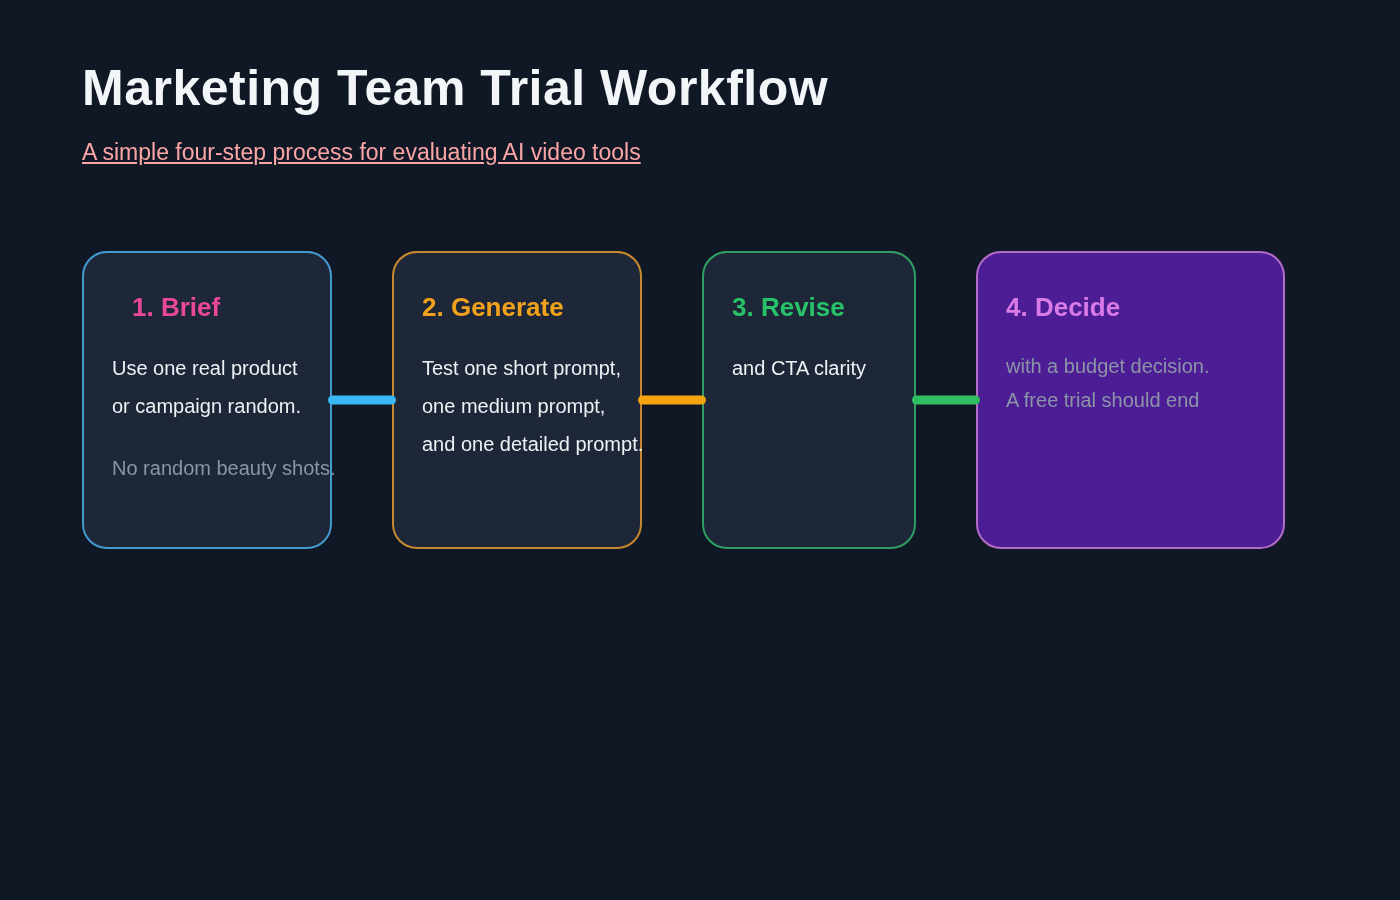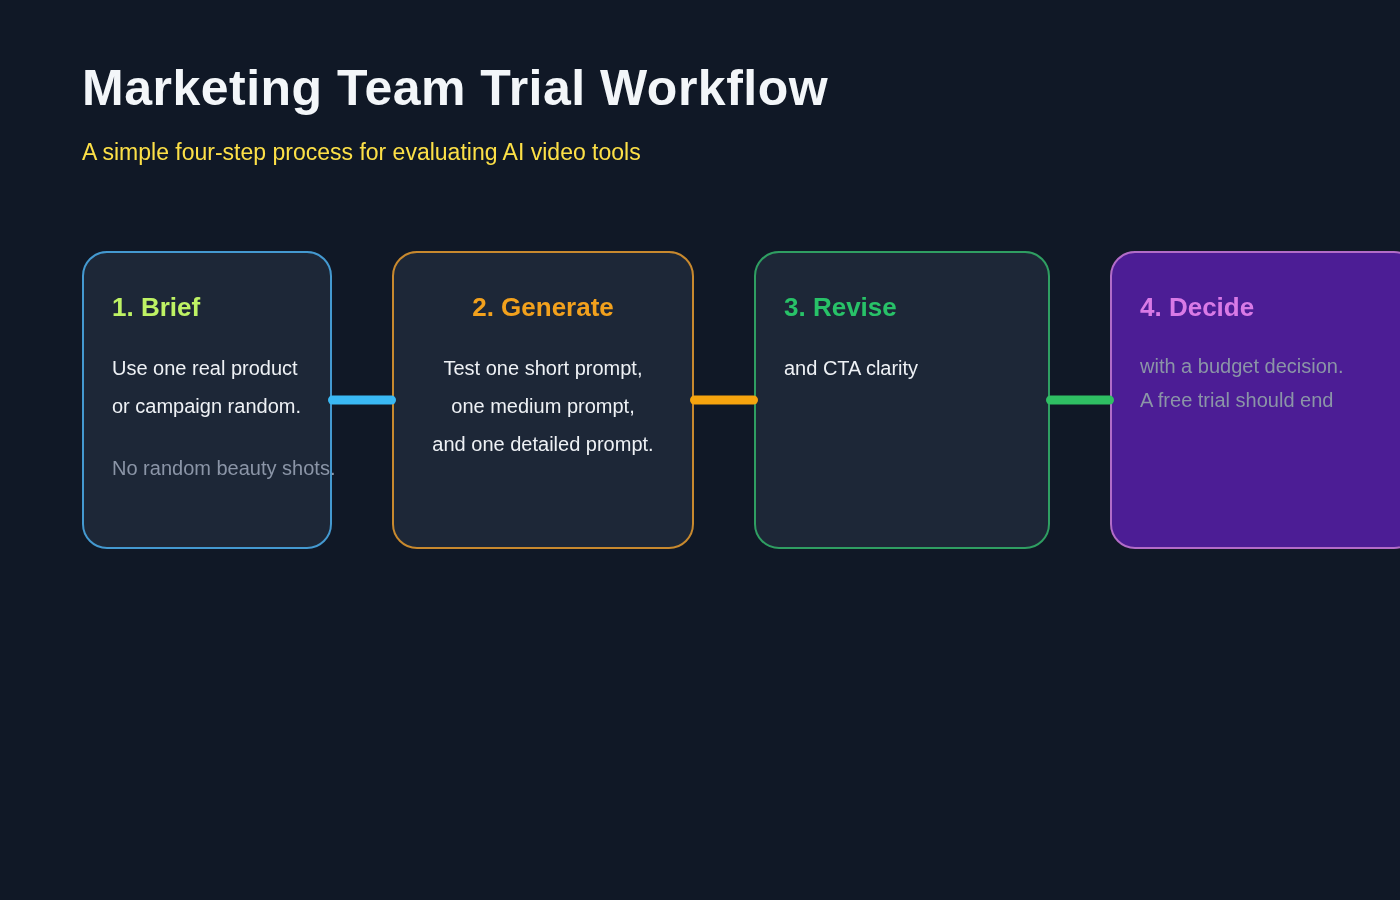--- a/index.html
+++ b/index.html
@@ -89,54 +89,54 @@
     background: #3ab9f4;
   }
 </style>
 </head>
 <body style="background: rgb(16, 24, 38);">
 
 <div class="page">
 
   <h1 class="page-title" style="color: rgb(243, 246, 249);">Marketing Team Trial Workflow</h1>
 
-  <p class="page-subtitle" style="color: #fde047;">A simple four-step process for evaluating AI video tools</p>
+  <p class="page-subtitle" style="color: #fca5a5; text-decoration: underline;">A simple four-step process for evaluating AI video tools</p>
 
   <div class="workflow-row">
 
     <div class="card" style="width: 250px; border-color: rgb(68, 153, 208); background: rgb(29, 39, 55);">
-      <h2 class="card-title" style="color: #bef264;">1. Brief</h2>
+      <h2 class="card-title" style="color: #ec4899; margin-left: 20px;">1. Brief</h2>
       <div class="card-body">
           <div class="line">Use one real product</div>
           <div class="line">or campaign random.</div>
         </div>
       <div class="card-note">
           <div class="line">No random beauty shots.</div>
         </div>
     </div>
 
     <div class="connector">
       <div class="connector-bar" style="background: rgb(58, 185, 244);"></div>
     </div>
 
-    <div class="card" style="width: 302px; border-color: rgb(200, 137, 46); background: rgb(29, 39, 55); text-align: center;">
+    <div class="card" style="width: 250px; border-color: rgb(200, 137, 46); background: rgb(29, 39, 55);">
       <h2 class="card-title" style="color: rgb(242, 161, 29);">2. Generate</h2>
       <div class="card-body">
           <div class="line">Test one short prompt,</div>
           <div class="line">one medium prompt,</div>
           <div class="line">and one detailed prompt.</div>
         </div>
 
     </div>
 
     <div class="connector">
       <div class="connector-bar" style="background: rgb(246, 164, 14);"></div>
     </div>
 
-    <div class="card" style="width: 296px; border-color: rgb(47, 158, 98); background: rgb(29, 39, 55);">
+    <div class="card" style="width: 214px; border-color: rgb(47, 158, 98); background: rgb(29, 39, 55);">
       <h2 class="card-title" style="color: rgb(40, 194, 104);">3. Revise</h2>
       <div class="card-body">
           <div class="line">and CTA clarity</div>
         </div>
 
     </div>
 
     <div class="connector">
       <div class="connector-bar" style="background: rgb(47, 191, 99);"></div>
     </div>

